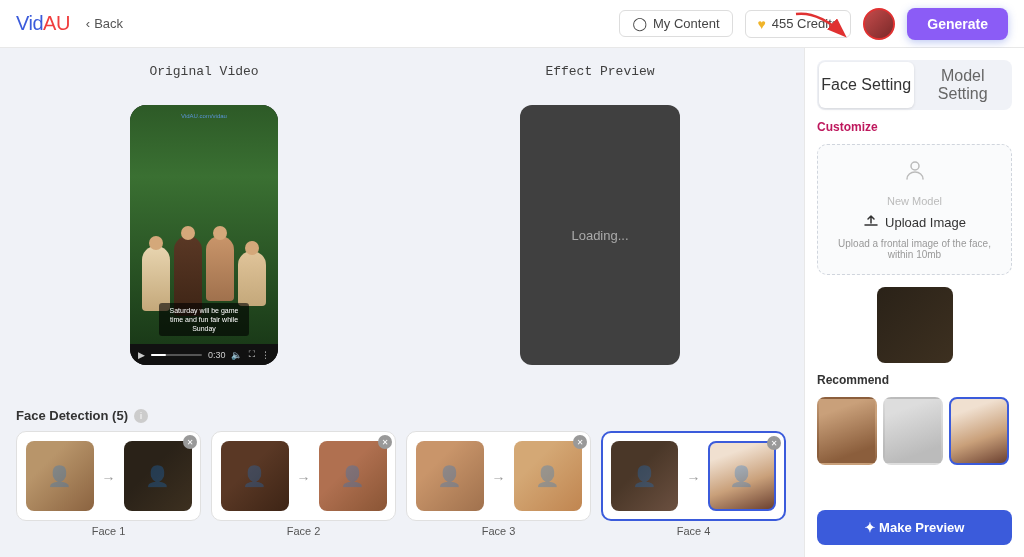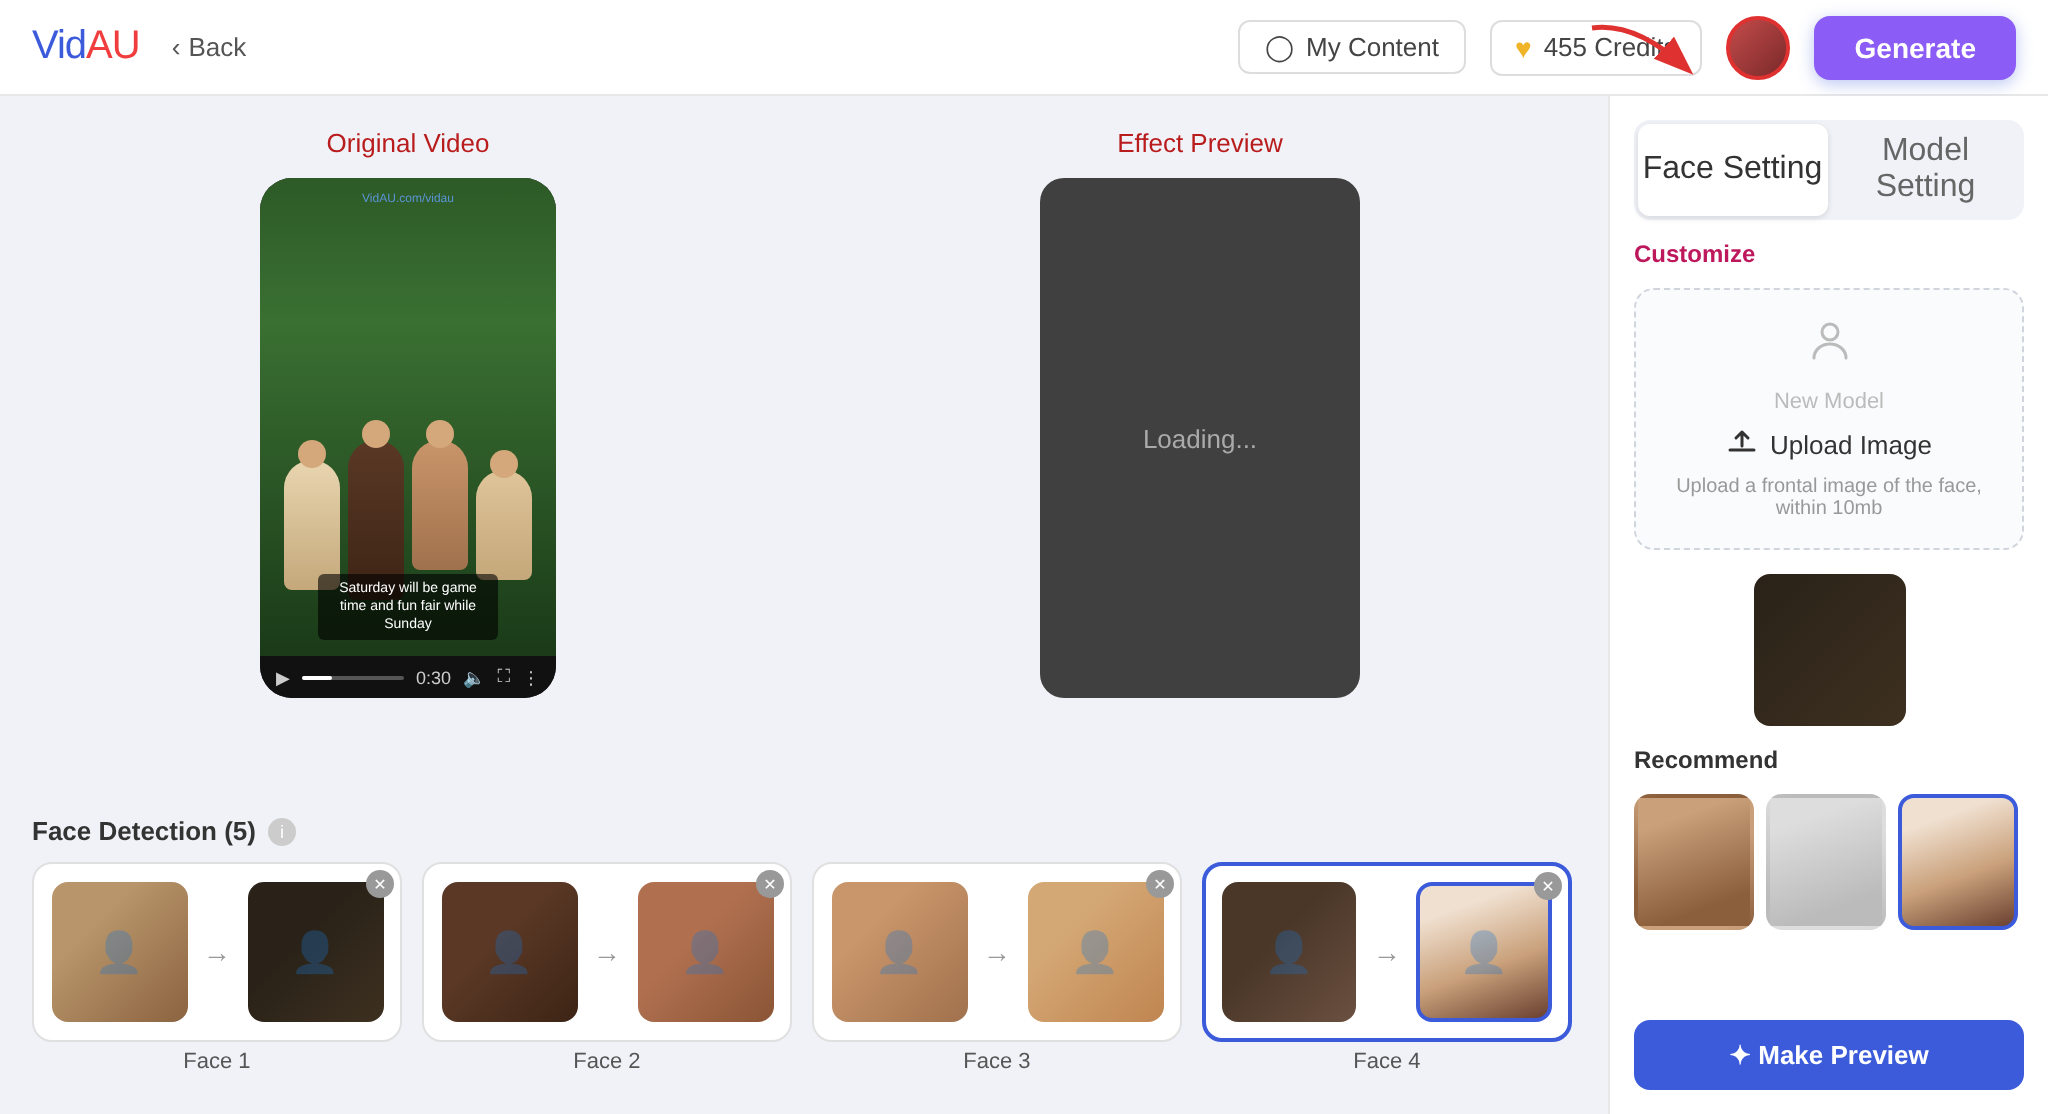--- a/index.html
+++ b/index.html
@@ -121,22 +121,23 @@
 
     
     .panel {
       flex: 1;
       display: flex;
       flex-direction: column;
       align-items: center;
     }
     .panel-title {
       font-size: 13px;
-      color: #b91c1c;
-      margin-bottom: 10px;
+      color: #404040;
+      margin-bottom: 26px;
+      font-family: Liberation Mono, monospace;
     }
 
     .video-container {
       width: 148px;
       height: 260px;
       background: #1a1a1a;
       border-radius: 16px;
       overflow: hidden;
       position: relative;
       display: flex;

